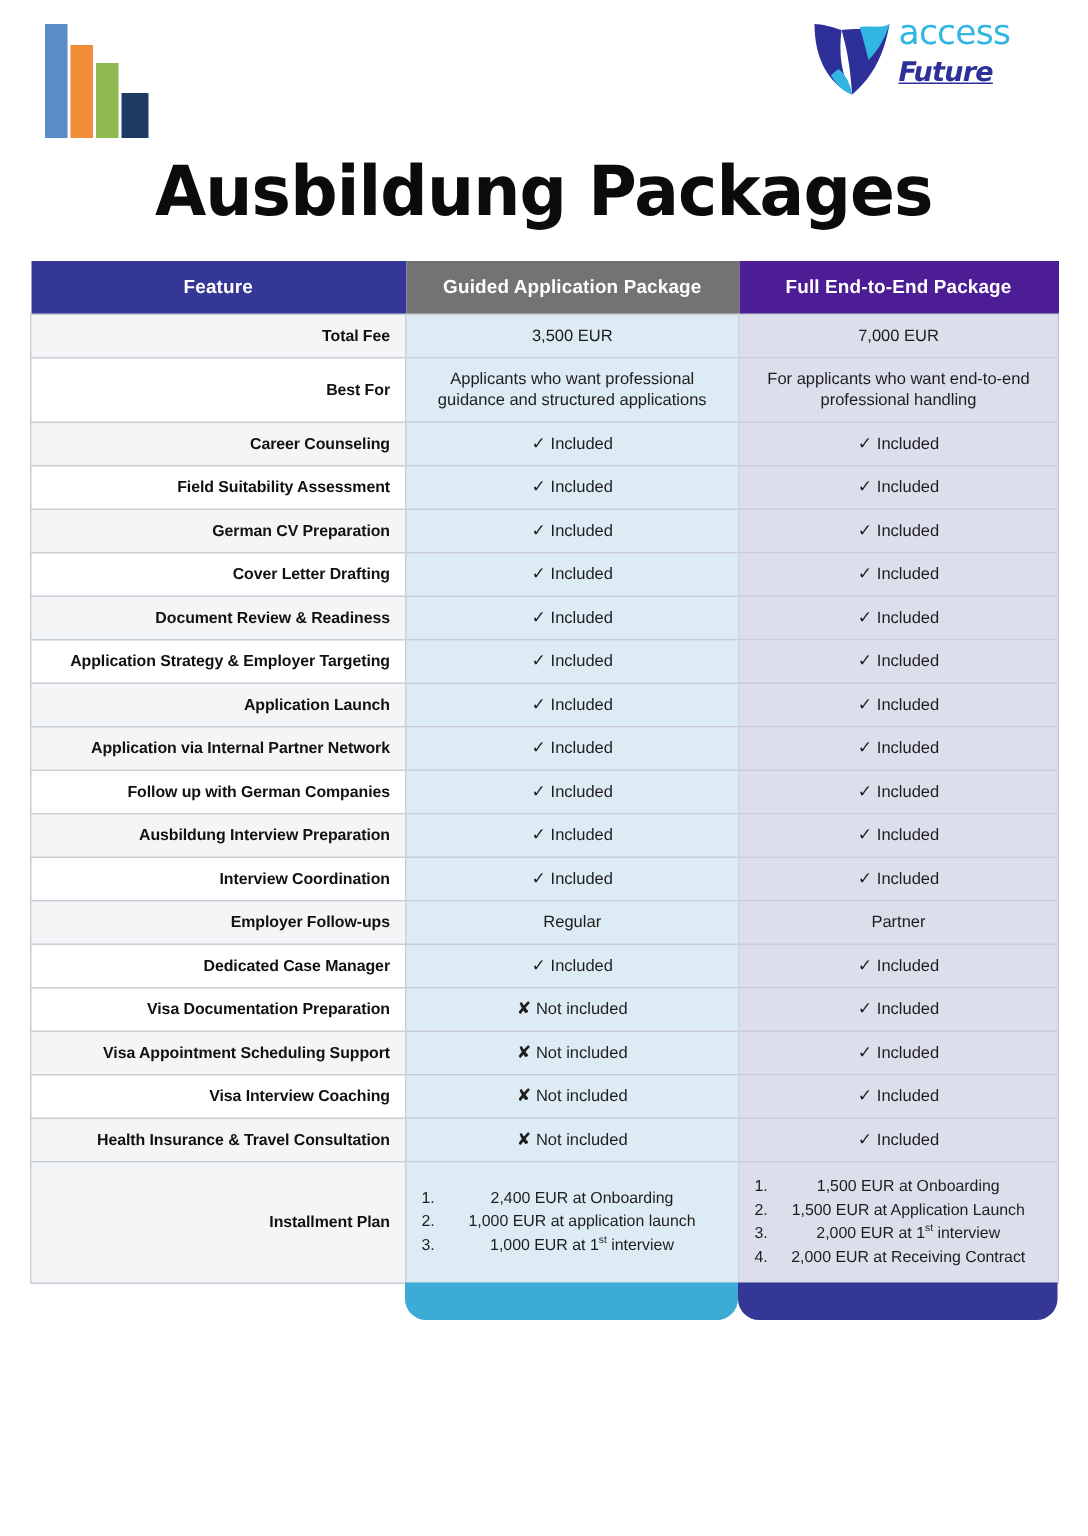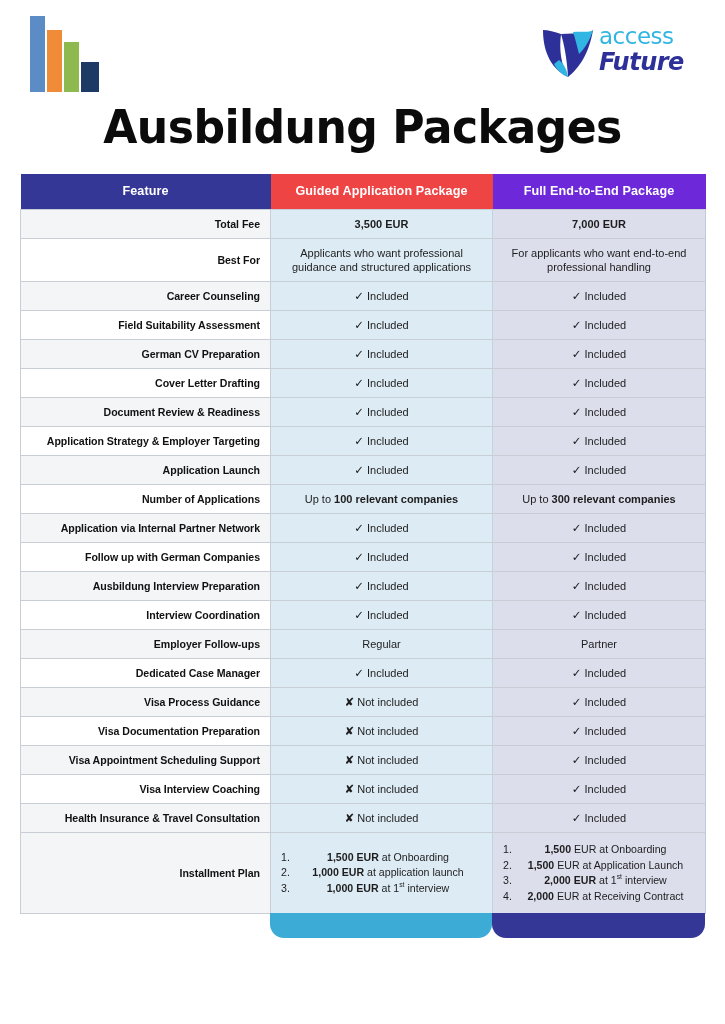--- a/index.html
+++ b/index.html
@@ -38,44 +38,45 @@
     bottom: 0;
   }
   .bar-blue   { left: 0px;  width: 15px; height: 76px; background: #5C8CC6; }
   .bar-orange { left: 17px; width: 15px; height: 62px; background: #F08B38; }
   .bar-green  { left: 34px; width: 15px; height: 50px; background: #8DB94E; }
   .bar-navy   { left: 51px; width: 18px; height: 30px; background: #1C3A63; }
 
   .af-logo {
     position: absolute;
     right: 22px;
-    top: 18px;
+    top: 4px;
     width: 166px;
     height: 66px;
   }
   .af-mark { position: absolute; left: 0; top: 2px; width: 62px; height: 62px; }
   .af-text { position: absolute; left: 62px; top: 6px; width: 104px; }
   .af-word-access {
     font-family: "DejaVu Sans", sans-serif;
     font-size: 23px;
     font-weight: 400;
     color: #31B5E3;
     letter-spacing: -0.5px;
     line-height: 25px;
     display: block;
   }
   .af-word-future {
     font-family: "DejaVu Sans", sans-serif;
-    font-size: 24px;
+    font-size: 18px;
     font-weight: 700;
     font-style: italic;
     color: #2E309A;
     letter-spacing: -0.5px;
     line-height: 27px;
     display: block;
+    text-decoration: underline;
   }
 
   
   .page-title {
     text-align: center;
     font-family: "DejaVu Sans", "Liberation Sans", sans-serif;
     font-size: 46px;
     font-weight: 700;
     letter-spacing: -0.6px;
     color: #0B0B0B;
@@ -106,22 +107,22 @@
     color: #ffffff;
     font-size: 12.6px;
     font-weight: 700;
     letter-spacing: 0.1px;
     padding: 10px 4px;
     text-align: center;
     line-height: 15px;
     border: none;
   }
   th.h-feature { background: #343795; }
-  th.h-guided  { background: #ef4444; }
-  th.h-full    { background: #6d28d9; }
+  th.h-guided  { background: #737373; }
+  th.h-full    { background: #4c1d95; }
 
   tbody td {
     border: 1px solid #C9CDD6;
     padding: 7px 10px;
     vertical-align: middle;
     color: #161616;
   }
 
   td.feat {
     font-weight: 700;
@@ -138,21 +139,21 @@
     text-align: center;
     font-size: 11px;
     line-height: 14px;
     color: #1D1D1D;
     font-weight: 400;
   }
   td.val.guided { background: #DDEBF4; border-left-color: #BFD4E2; border-right-color: #BFD4E2; }
   td.val.full   { background: #DCDEEC; border-left-color: #C4C7DC; border-right-color: #C4C7DC; }
 
   td.val .mark { font-weight: 700; font-size: 11.5px; }
-  td.val b { font-weight: 700; }
+  td.val b { font-weight: 400; }
 
   
   .inst-list {
     list-style: none;
     margin: 2px 0 2px 0;
     padding: 0;
     text-align: left;
   }
   .inst-list li {
     display: flex;
@@ -271,25 +272,20 @@
           <tr class="even">
             <td class="feat">Application Strategy &amp; Employer Targeting</td>
             <td class="val guided"><span class="mark">✓</span> Included</td>
             <td class="val full"><span class="mark">✓</span> Included</td>
           </tr>
           <tr class="odd">
             <td class="feat">Application Launch</td>
             <td class="val guided"><span class="mark">✓</span> Included</td>
             <td class="val full"><span class="mark">✓</span> Included</td>
           </tr>
-          <tr class="even">
-            <td class="feat">Number of Applications</td>
-            <td class="val guided">Up to <b>100 relevant companies</b></td>
-            <td class="val full">Up to <b>300 relevant companies</b></td>
-          </tr>
           <tr class="odd">
             <td class="feat">Application via Internal Partner Network</td>
             <td class="val guided"><span class="mark">✓</span> Included</td>
             <td class="val full"><span class="mark">✓</span> Included</td>
           </tr>
           <tr class="even">
             <td class="feat">Follow up with German Companies</td>
             <td class="val guided"><span class="mark">✓</span> Included</td>
             <td class="val full"><span class="mark">✓</span> Included</td>
           </tr>
@@ -306,25 +302,20 @@
           <tr class="odd">
             <td class="feat">Employer Follow-ups</td>
             <td class="val guided">Regular</td>
             <td class="val full">Partner</td>
           </tr>
           <tr class="even">
             <td class="feat">Dedicated Case Manager</td>
             <td class="val guided"><span class="mark">✓</span> Included</td>
             <td class="val full"><span class="mark">✓</span> Included</td>
           </tr>
-          <tr class="odd">
-            <td class="feat">Visa Process Guidance</td>
-            <td class="val guided"><span class="mark">✘</span> Not included</td>
-            <td class="val full"><span class="mark">✓</span> Included</td>
-          </tr>
           <tr class="even">
             <td class="feat">Visa Documentation Preparation</td>
             <td class="val guided"><span class="mark">✘</span> Not included</td>
             <td class="val full"><span class="mark">✓</span> Included</td>
           </tr>
           <tr class="odd">
             <td class="feat">Visa Appointment Scheduling Support</td>
             <td class="val guided"><span class="mark">✘</span> Not included</td>
             <td class="val full"><span class="mark">✓</span> Included</td>
           </tr>
@@ -337,21 +328,21 @@
             <td class="feat">Health Insurance &amp; Travel Consultation</td>
             <td class="val guided"><span class="mark">✘</span> Not included</td>
             <td class="val full"><span class="mark">✓</span> Included</td>
           </tr>
           <tr class="odd">
             <td class="feat">Installment Plan</td>
             <td class="val guided">
               <ol class="inst-list center-ish">
                 <li>
                   <span class="num">1.</span>
-                  <span class="txt"><b>1,500 EUR</b> at Onboarding</span>
+                  <span class="txt"><b>2,400 EUR</b> at Onboarding</span>
                 </li>
                 <li>
                   <span class="num">2.</span>
                   <span class="txt"><b>1,000 EUR</b> at application launch</span>
                 </li>
                 <li>
                   <span class="num">3.</span>
                   <span class="txt"><b>1,000 EUR</b> at 1<sup>st</sup> interview</span>
                 </li>
               </ol>

